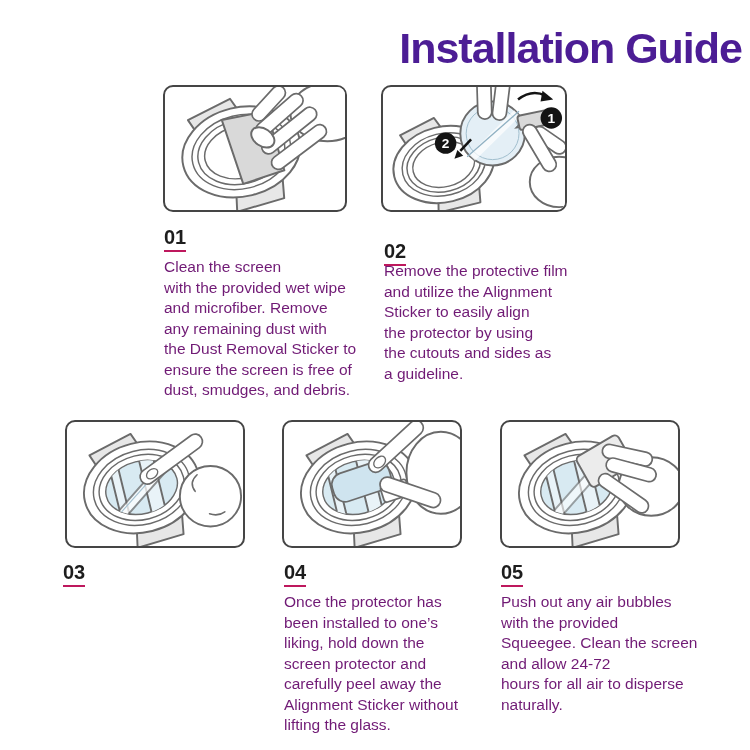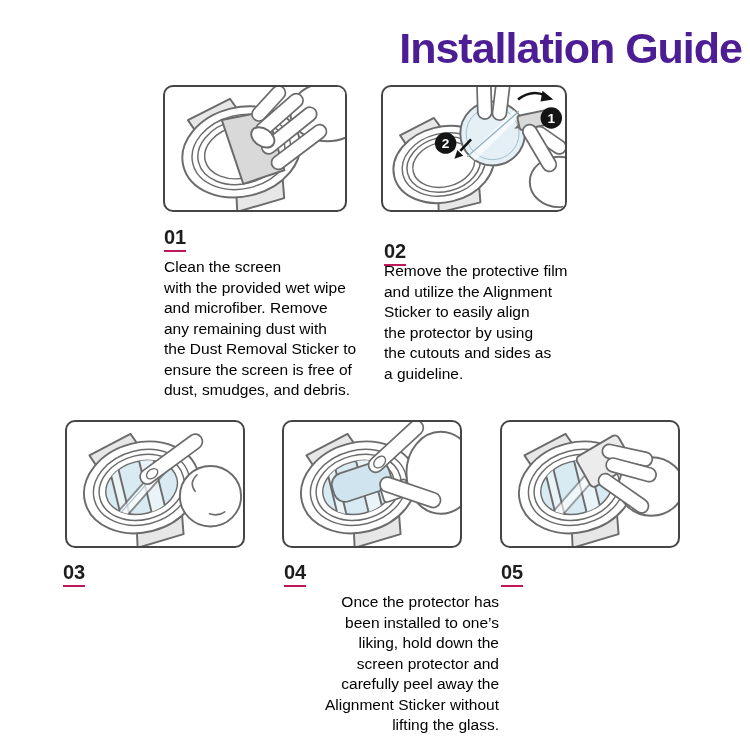--- a/index.html
+++ b/index.html
@@ -19,32 +19,32 @@
     background:#ffffff;overflow:hidden;box-sizing:border-box;
   }
   .illus svg{display:block;width:100%;height:100%;}
   .lbl{
     position:absolute;display:inline-block;
     font-size:20px;font-weight:bold;color:#1d1d1d;
     padding-bottom:2px;border-bottom:2px solid #be185d;line-height:1.1;
   }
   .txt{
     position:absolute;margin:0;width:215px;
-    font-size:15.5px;line-height:20.5px;color:#000000;
+    font-size:15.5px;line-height:20.5px;color:#701a75;
     white-space:pre-line;
   }
   .box1{left:163px;top:85px;width:184px;height:127px;}
   .box2{left:381px;top:85px;width:186px;height:127px;}
   .box3{left:65px; top:420px;width:180px;height:128px;}
   .box4{left:282px;top:420px;width:180px;height:128px;}
   .box5{left:500px;top:420px;width:180px;height:128px;}
   .lbl1{left:164px;top:226px;} .txt1{left:164px;top:257px;}
   .lbl2{left:384px;top:240px;} .txt2{left:384px;top:261px;}
   .lbl3{left:63px; top:561px;} .txt3{left:63px; top:592px;}
-  .lbl4{left:284px;top:561px;} .txt4{left:284px;top:592px;text-align:right;}
+  .lbl4{left:284px;top:561px;} .txt4{left:284px;top:592px;}
   .lbl5{left:501px;top:561px;} .txt5{left:501px;top:592px;}
   .badge-num{font-family:"Liberation Sans",sans-serif;}
 </style>
 </head>
 <body>
 
 <div class="page">
 
   <h1 class="title">Installation Guide</h1>
 
@@ -230,14 +230,20 @@
         <path d="M150 38 L112 30" stroke="#6b6b6b" stroke-width="16"></path>
           <path d="M150 38 L112 30" stroke="#ffffff" stroke-width="12.5"></path>
         <path d="M154 54 L116 44" stroke="#6b6b6b" stroke-width="16"></path>
           <path d="M154 54 L116 44" stroke="#ffffff" stroke-width="12.5"></path>
         <path d="M146 86 L108 60" stroke="#6b6b6b" stroke-width="16"></path>
           <path d="M146 86 L108 60" stroke="#ffffff" stroke-width="12.5"></path>
       </g>
     </svg>
   </div>
   <div class="lbl lbl5">05</div>
+  <p class="txt txt5">Push out any air bubbles
+with the provided
+Squeegee. Clean the screen
+and allow 24-72
+hours for all air to disperse
+naturally.</p>
 
 </div>
 
 </body></html>

